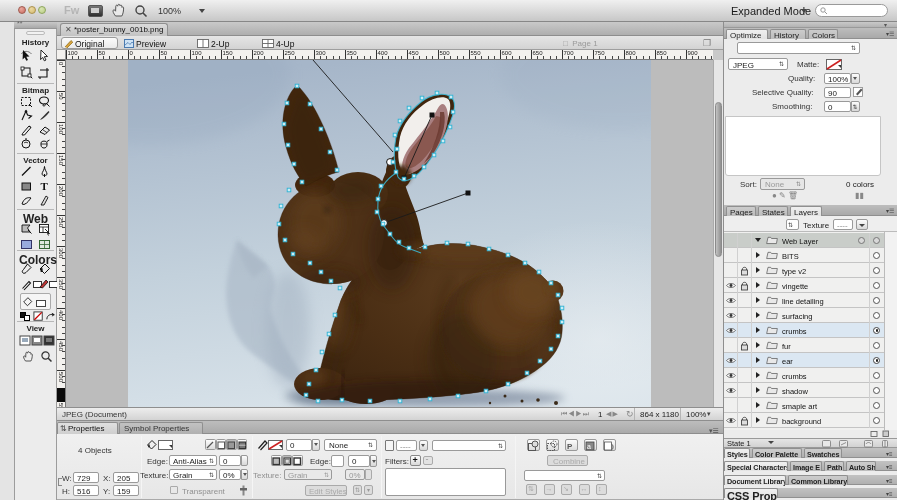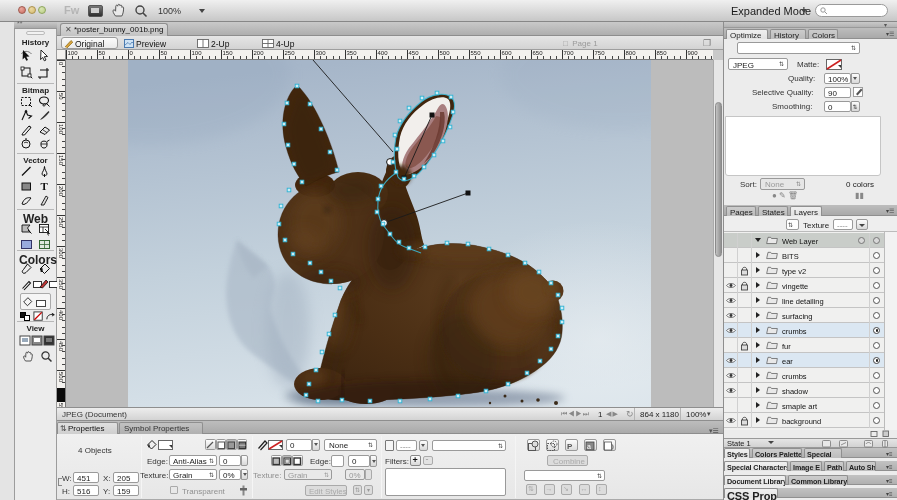--- a/index.html
+++ b/index.html
@@ -637,21 +637,21 @@
 <div class="abs" style="left:119px;top:422px;width:84px;height:12px;background:linear-gradient(#c2c2c2,#b0b0b0);border:1px solid #8f8f8f;border-bottom:none;border-radius:2px 2px 0 0;"></div>
 <div class="abs" style="left:124px;top:423.5px;font-size:8px;color:#333;">Symbol Properties</div>
 
 <div class="abs" style="left:57px;top:434px;width:666px;height:66px;background:linear-gradient(#f0f0f0,#e7e7e7);border-bottom:1px solid #aaa;"></div>
 <div class="abs" style="left:141px;top:436px;width:1px;height:62px;background:#c5c5c5;border-right:1px solid #f5f5f5;"></div>
 <div class="abs" style="left:252px;top:436px;width:1px;height:62px;background:#c5c5c5;border-right:1px solid #f5f5f5;"></div>
 <div class="abs" style="left:381px;top:436px;width:1px;height:62px;background:#c5c5c5;border-right:1px solid #f5f5f5;"></div>
 <div class="abs" style="left:515px;top:436px;width:1px;height:62px;background:#c5c5c5;border-right:1px solid #f5f5f5;"></div>
 <div class="lbl" style="left:78px;top:446px;">4 Objects</div>
 <div class="lbl" style="left:62px;top:473.5px;">W:</div>
-<div class="fld" style="left:73px;top:471.5px;width:26px;height:11px;padding:1px 0 0 3px;">451</div>
+<div class="fld" style="left:73px;top:471.5px;width:26px;height:11px;padding:1px 0 0 3px;">729</div>
 <div class="lbl" style="left:103px;top:473.5px;">X:</div>
 <div class="fld" style="left:113px;top:471.5px;width:26px;height:11px;padding:1px 0 0 3px;">205</div>
 <div class="lbl" style="left:62px;top:487px;">H:</div>
 <div class="fld" style="left:73px;top:485px;width:26px;height:11px;padding:1px 0 0 3px;">516</div>
 <div class="lbl" style="left:103px;top:487px;">Y:</div>
 <div class="fld" style="left:113px;top:485px;width:26px;height:11px;padding:1px 0 0 3px;">159</div>
 <div class="abs" style="left:57.5px;top:478px;width:4px;height:8px;border:1px solid #888;border-right:none;"></div>
 <svg style="left:146px;top:439px;" width="11" height="11" viewBox="0 0 11 11">
     <path d="M1.5 6 L6 1.5 L10 5.5 L5.5 10 Z" fill="none" stroke="#222" stroke-width="1"></path>
     <path d="M3 4.5 C1.8 7 1.8 8.5 3 8.5 C4.2 8.5 4.2 7 3 4.5" fill="#222"></path>
@@ -1039,23 +1039,23 @@
     <path d="M19 5 l5 -2.5" stroke="#777" stroke-width="0.8"></path>
     <rect x="42.5" y="0.5" width="8" height="6.5" rx="1" fill="#e8e8e8" stroke="#777" stroke-width="0.8"></rect>
     <path d="M44 4 c1 -2 4 -2 5 0" stroke="#777" stroke-width="0.8" fill="none"></path>
     <rect x="60.5" y="0.5" width="5" height="6.5" rx="1" fill="#e8e8e8" stroke="#777" stroke-width="0.8"></rect>
     <line x1="63" y1="1" x2="63" y2="7" stroke="#777" stroke-width="0.8"></line>
   </svg>
 <div class="abs" style="left:724px;top:448px;width:173px;height:10px;background:linear-gradient(#c2c2c2,#b0b0b0);border-bottom:1px solid #909090;"></div>
 <div class="abs" style="left:724px;top:448px;width:26px;height:10px;background:linear-gradient(#f0f0f0,#e4e4e4);border:1px solid #8f8f8f;border-bottom:none;border-radius:2px 2px 0 0;"></div>
 <div class="abs" style="left:727px;top:450px;width:22px;overflow:hidden;font-size:7.2px;font-weight:bold;letter-spacing:-0.1px;color:#222;white-space:nowrap;">Styles</div>
 <div class="abs" style="left:752px;top:448px;width:50px;height:10px;background:linear-gradient(#cccccc,#bdbdbd);border:1px solid #8f8f8f;border-bottom:none;border-radius:2px 2px 0 0;"></div>
-<div class="abs" style="left:755px;top:450px;width:46px;overflow:hidden;font-size:7.2px;font-weight:bold;letter-spacing:-0.1px;color:#222;white-space:nowrap;">Colors Palette</div>
+<div class="abs" style="left:755px;top:450px;width:46px;overflow:hidden;font-size:7.2px;font-weight:bold;letter-spacing:-0.1px;color:#222;white-space:nowrap;">Color Palette</div>
 <div class="abs" style="left:804px;top:448px;width:38px;height:10px;background:linear-gradient(#cccccc,#bdbdbd);border:1px solid #8f8f8f;border-bottom:none;border-radius:2px 2px 0 0;"></div>
-<div class="abs" style="left:807px;top:450px;width:34px;overflow:hidden;font-size:7.2px;font-weight:bold;letter-spacing:-0.1px;color:#222;white-space:nowrap;">Special</div>
+<div class="abs" style="left:807px;top:450px;width:34px;overflow:hidden;font-size:7.2px;font-weight:bold;letter-spacing:-0.1px;color:#222;white-space:nowrap;">Swatches</div>
 <div class="abs" style="left:886px;top:450px;font-size:6px;color:#444;">▾≡</div>
 <div class="abs" style="left:724px;top:461px;width:173px;height:10px;background:linear-gradient(#c2c2c2,#b0b0b0);border-bottom:1px solid #909090;"></div>
 <div class="abs" style="left:724px;top:461px;width:64px;height:10px;background:linear-gradient(#f0f0f0,#e4e4e4);border:1px solid #8f8f8f;border-bottom:none;border-radius:2px 2px 0 0;"></div>
 <div class="abs" style="left:727px;top:463px;width:60px;overflow:hidden;font-size:7.2px;font-weight:bold;letter-spacing:-0.1px;color:#222;white-space:nowrap;">Special Characters</div>
 <div class="abs" style="left:790px;top:461px;width:32px;height:10px;background:linear-gradient(#cccccc,#bdbdbd);border:1px solid #8f8f8f;border-bottom:none;border-radius:2px 2px 0 0;"></div>
 <div class="abs" style="left:793px;top:463px;width:28px;overflow:hidden;font-size:7.2px;font-weight:bold;letter-spacing:-0.1px;color:#222;white-space:nowrap;">Image E</div>
 <div class="abs" style="left:824px;top:461px;width:20px;height:10px;background:linear-gradient(#cccccc,#bdbdbd);border:1px solid #8f8f8f;border-bottom:none;border-radius:2px 2px 0 0;"></div>
 <div class="abs" style="left:827px;top:463px;width:16px;overflow:hidden;font-size:7.2px;font-weight:bold;letter-spacing:-0.1px;color:#222;white-space:nowrap;">Path</div>
 <div class="abs" style="left:846px;top:461px;width:30px;height:10px;background:linear-gradient(#cccccc,#bdbdbd);border:1px solid #8f8f8f;border-bottom:none;border-radius:2px 2px 0 0;"></div>
 <div class="abs" style="left:849px;top:463px;width:26px;overflow:hidden;font-size:7.2px;font-weight:bold;letter-spacing:-0.1px;color:#222;white-space:nowrap;">Auto Sh</div>

